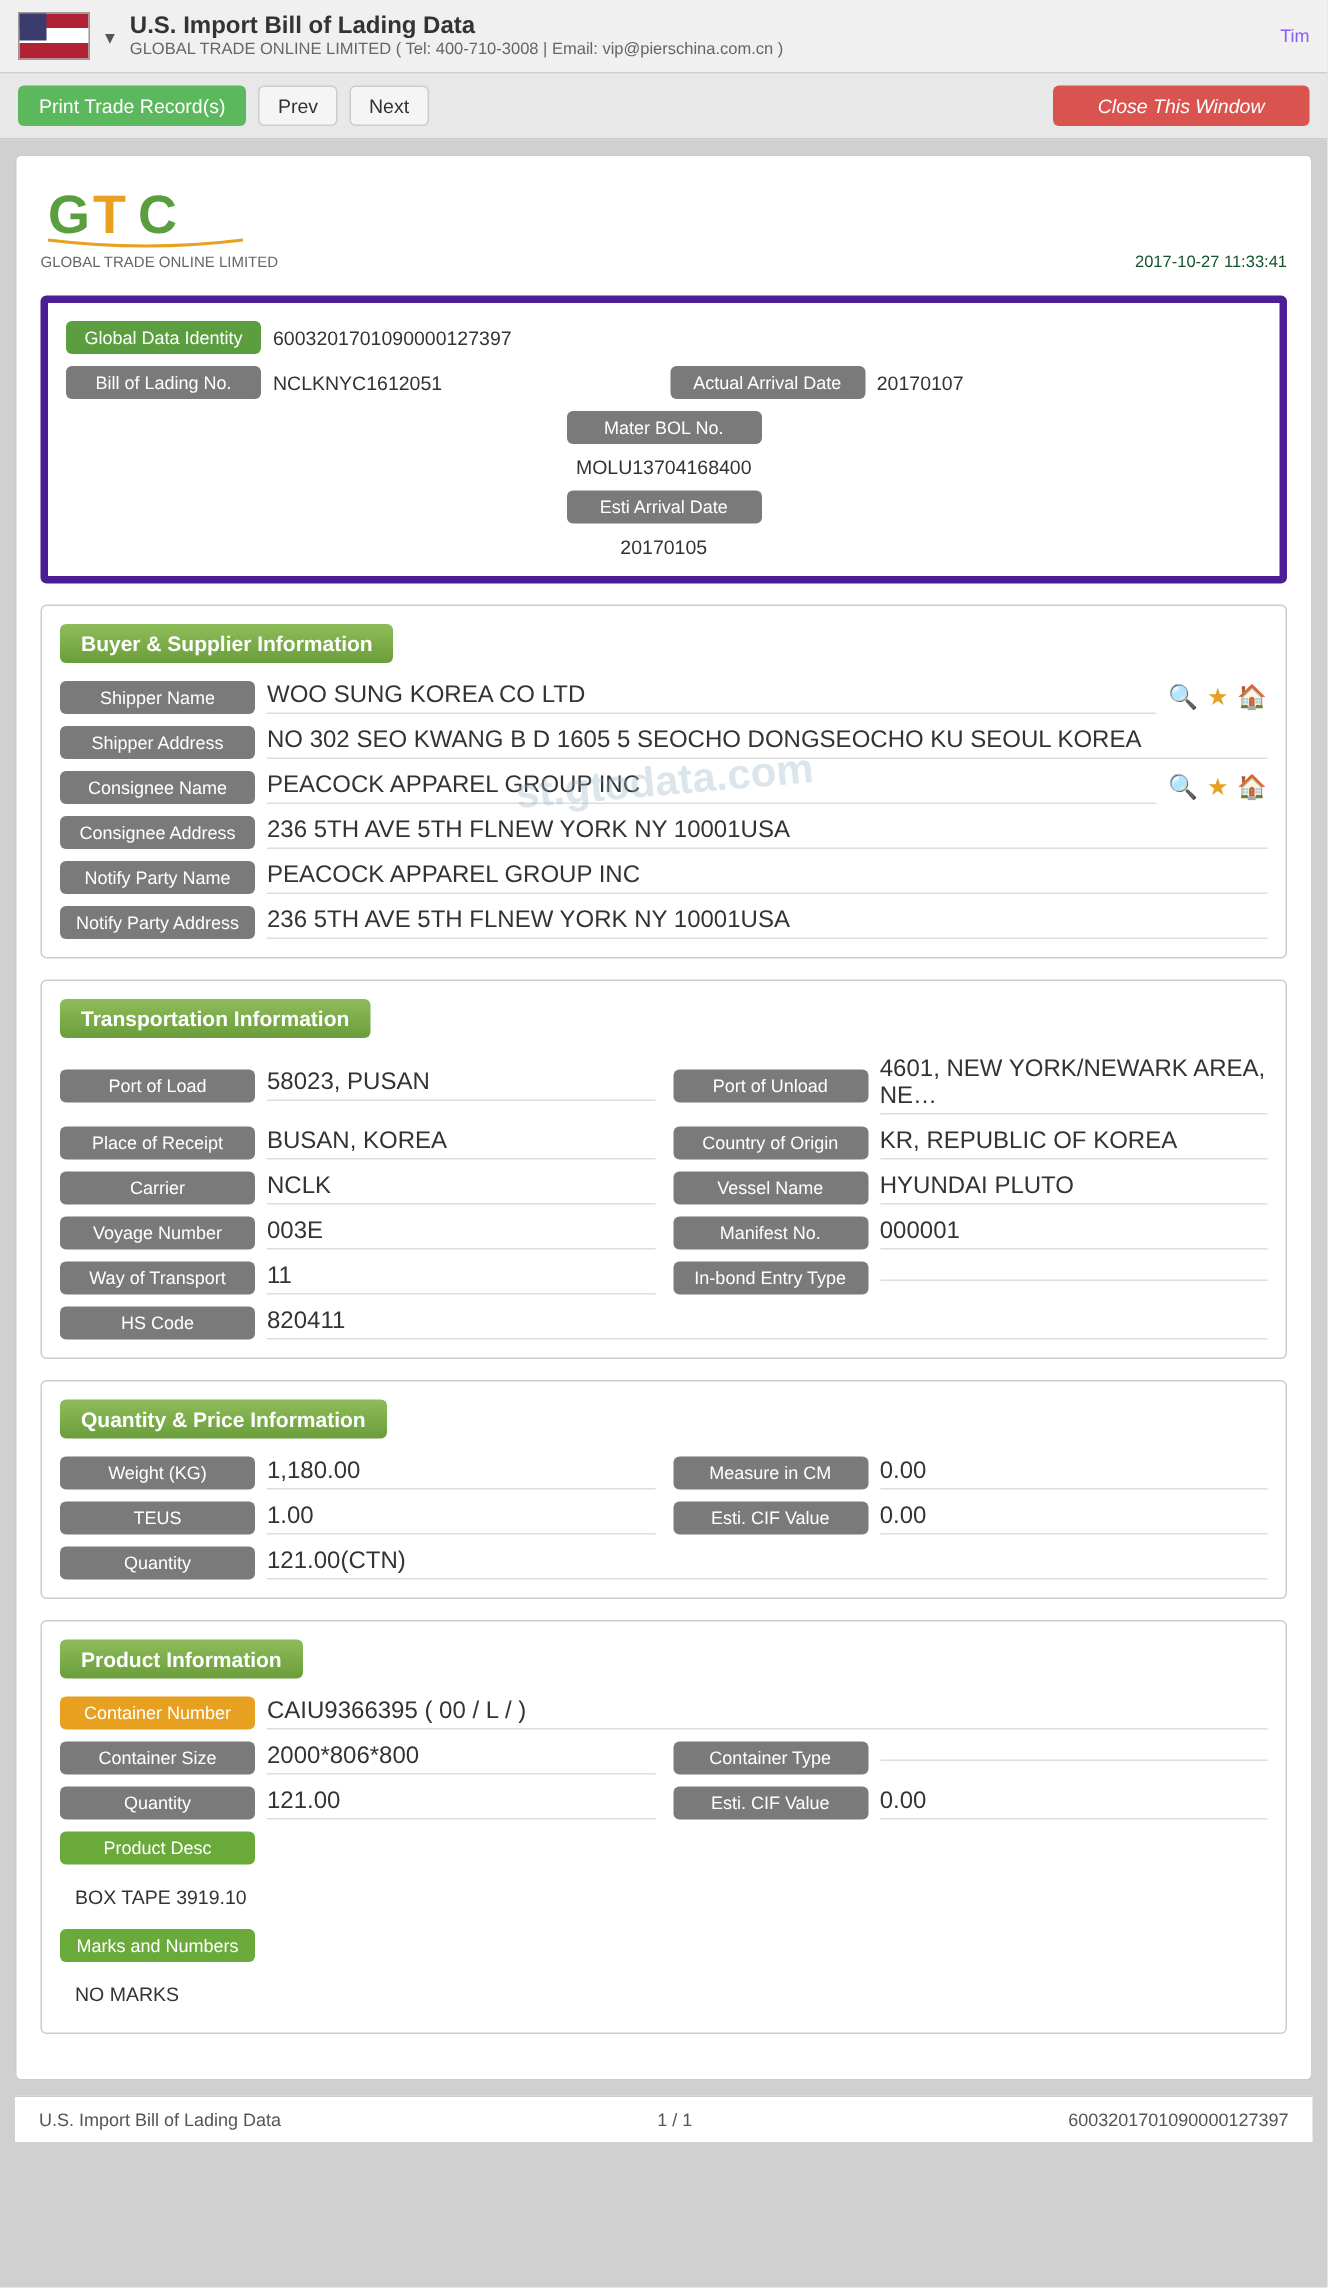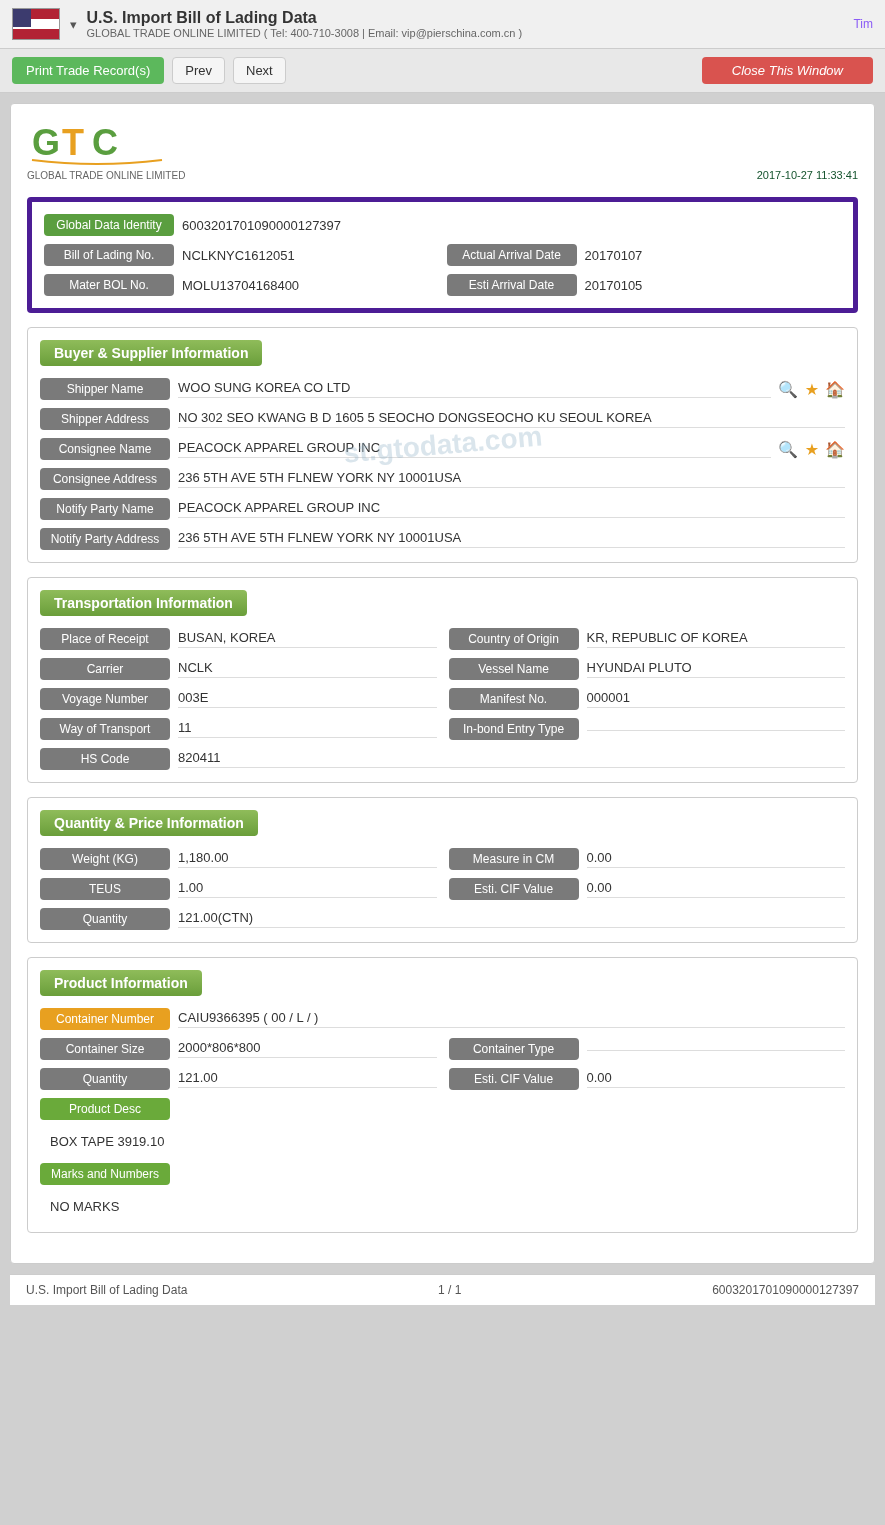--- a/index.html
+++ b/index.html
@@ -105,21 +105,21 @@
       border-radius: 4px;
       padding: 12px;
       margin-bottom: 14px;
     }
     .identity-row {
       display: flex;
       align-items: center;
       margin-bottom: 8px;
       gap: 8px;
     }
-    .identity-row:last-child { margin-bottom: 0; }
+    .identity-row:last-child { margin-bottom: 0; flex-direction: column; }
     .id-label {
       background: #7a7a7a;
       color: white;
       padding: 4px 10px;
       border-radius: 4px;
       font-size: 12px;
       min-width: 130px;
       text-align: center;
       flex-shrink: 0;
     }
@@ -185,21 +185,21 @@
       background: #6aaa3a;
       color: white;
       padding: 4px 10px;
       border-radius: 4px;
       font-size: 12px;
       min-width: 130px;
       text-align: center;
       flex-shrink: 0;
     }
     .field-value {
-      font-size: 13px;
+      font-size: 16px;
       color: #333;
       flex: 1;
       border-bottom: 1px solid #ddd;
       padding-bottom: 2px;
     }
 
     
     .two-col-row {
       display: flex;
       gap: 12px;
@@ -353,20 +353,30 @@
 
     <div class="info-row">
       <span class="field-label">Notify Party Address</span>
       <span class="field-value">236 5TH AVE 5TH FLNEW YORK NY 10001USA</span>
     </div>
   </div>
 
   <div class="section-block">
     <div class="section-title">Transportation Information</div>
 
+    <div class="two-col-row">
+      <div class="col-half">
+        <span class="field-label">Port of Load</span>
+        <span class="field-value">58023, PUSAN</span>
+      </div>
+      <div class="col-half">
+        <span class="field-label">Port of Unload</span>
+        <span class="field-value">4601, NEW YORK/NEWARK AREA, NE…</span>
+      </div>
+    </div>
 
     <div class="two-col-row">
       <div class="col-half">
         <span class="field-label">Place of Receipt</span>
         <span class="field-value">BUSAN, KOREA</span>
       </div>
       <div class="col-half">
         <span class="field-label">Country of Origin</span>
         <span class="field-value">KR, REPUBLIC OF KOREA</span>
       </div>

